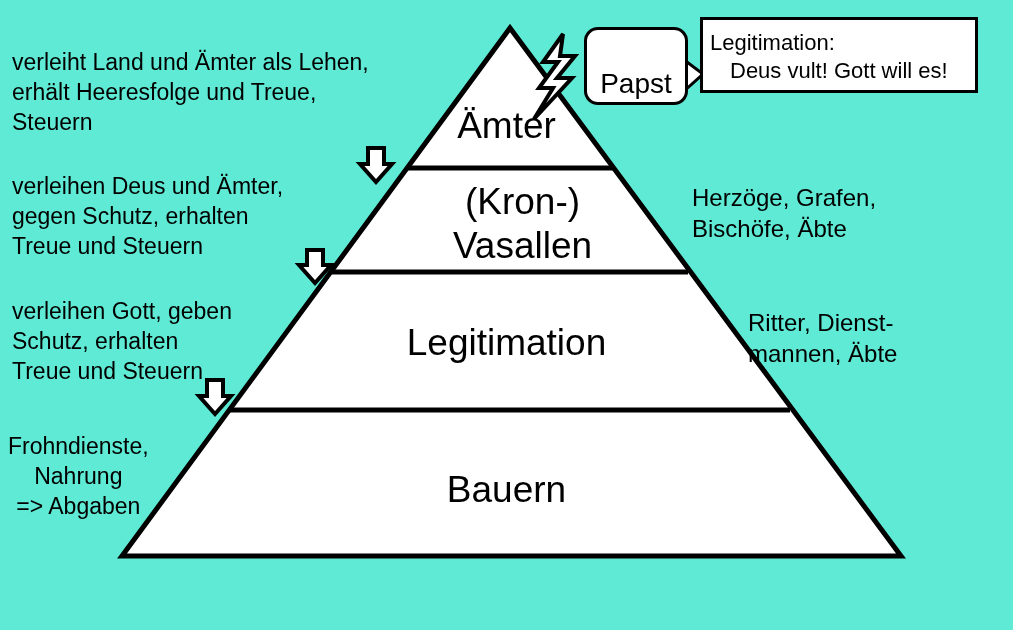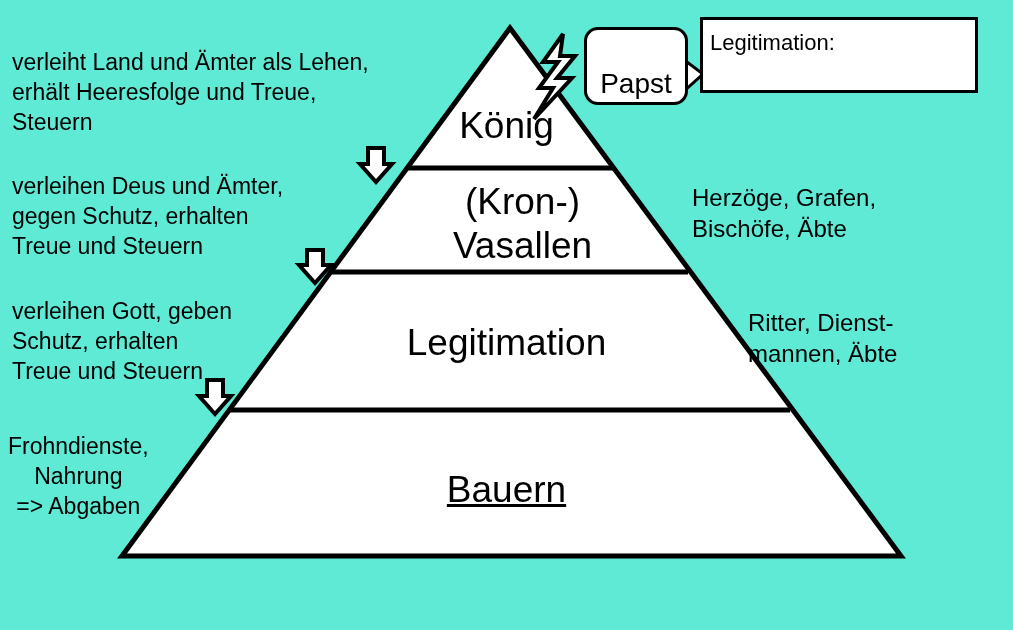--- a/index.html
+++ b/index.html
@@ -56,21 +56,21 @@
     text-align: center;
     font-size: 37px;
     line-height: 1.18;
     color: #000000;
     white-space: pre;
     font-family: "Liberation Sans", sans-serif;
   }
   #tier-koenig  { left: 0px; top: 104px; width: 1013px; }
   #tier-vasall  { left: 0px; top: 180px; width: 1013px; padding-left: 16px; }
   #tier-unter   { left: 0px; top: 321px; width: 1013px; }
-  #tier-bauern  { left: 0px; top: 468px; width: 1013px; text-decoration: underline; }
+  #tier-bauern  { left: 0px; top: 468px; width: 1013px; }
 
   
   #papst-bubble {
     position: absolute;
     left: 584px;
     top: 27px;
     width: 104px;
     height: 78px;
     border: 3px solid #000;
     border-radius: 14px;
@@ -157,28 +157,29 @@
   <div class="txt left-note" id="note-bauern">Frohndienste,
 Nahrung
 =&gt; Abgaben</div>
 
   <div class="txt right-note" id="note-right-vasall">Herzöge, Grafen,
 Bischöfe, Äbte</div>
 
   <div class="txt right-note" id="note-right-unter">Ritter, Dienst-
 mannen, Äbte</div>
 
-  <div class="tier-label" id="tier-koenig">König</div>
+  <div class="tier-label" id="tier-koenig">Ämter</div>
 
   <div class="tier-label" id="tier-vasall">(Kron-)
 Vasallen</div>
 
   <div class="tier-label" id="tier-unter">Legitimation</div>
 
   <div class="tier-label" id="tier-bauern">Bauern</div>
 
   <div id="papst-bubble"></div>
   <div class="txt" id="papst-text">Papst</div>
 
   <div id="legit-box"></div>
   <div class="txt" id="legit-line1">Legitimation:</div>
+  <div class="txt" id="legit-line2">Deus vult! Gott will es!</div>
 
 </div>
 
 </body></html>

